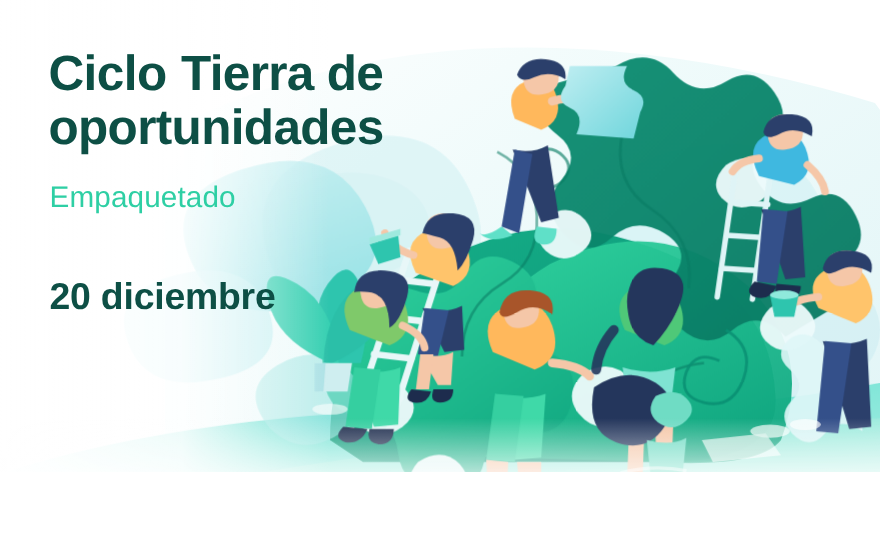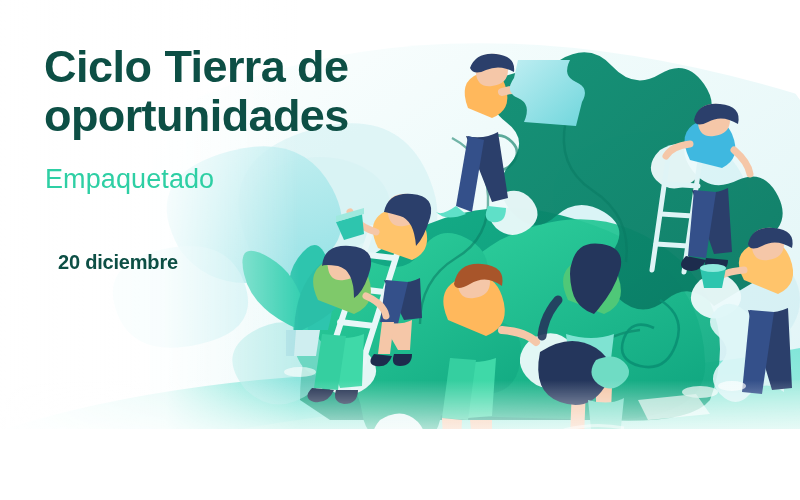--- a/index.html
+++ b/index.html
@@ -43,23 +43,23 @@
     color:#2ecfa4;
     font-size:27px;
     font-weight:normal;
     line-height:1.25;
     letter-spacing:0.1px;
   }
   .subtitle span { display:block; white-space:nowrap;text-align:center; }
 
   .date {
     position:absolute;
-    left:58px; top:250px;
+    left:45px; top:250px;
     color:#0d4f45;
-    font-size:20px;
+    font-size:34px;
     font-weight:bold;
     line-height:1.22;
     letter-spacing:-0.2px;
   }
   .date span { display:block; white-space:nowrap; }
 
   
   .footer { position:absolute; left:0; bottom:0; width:800px; height:100px; }
 </style>
 </head>

